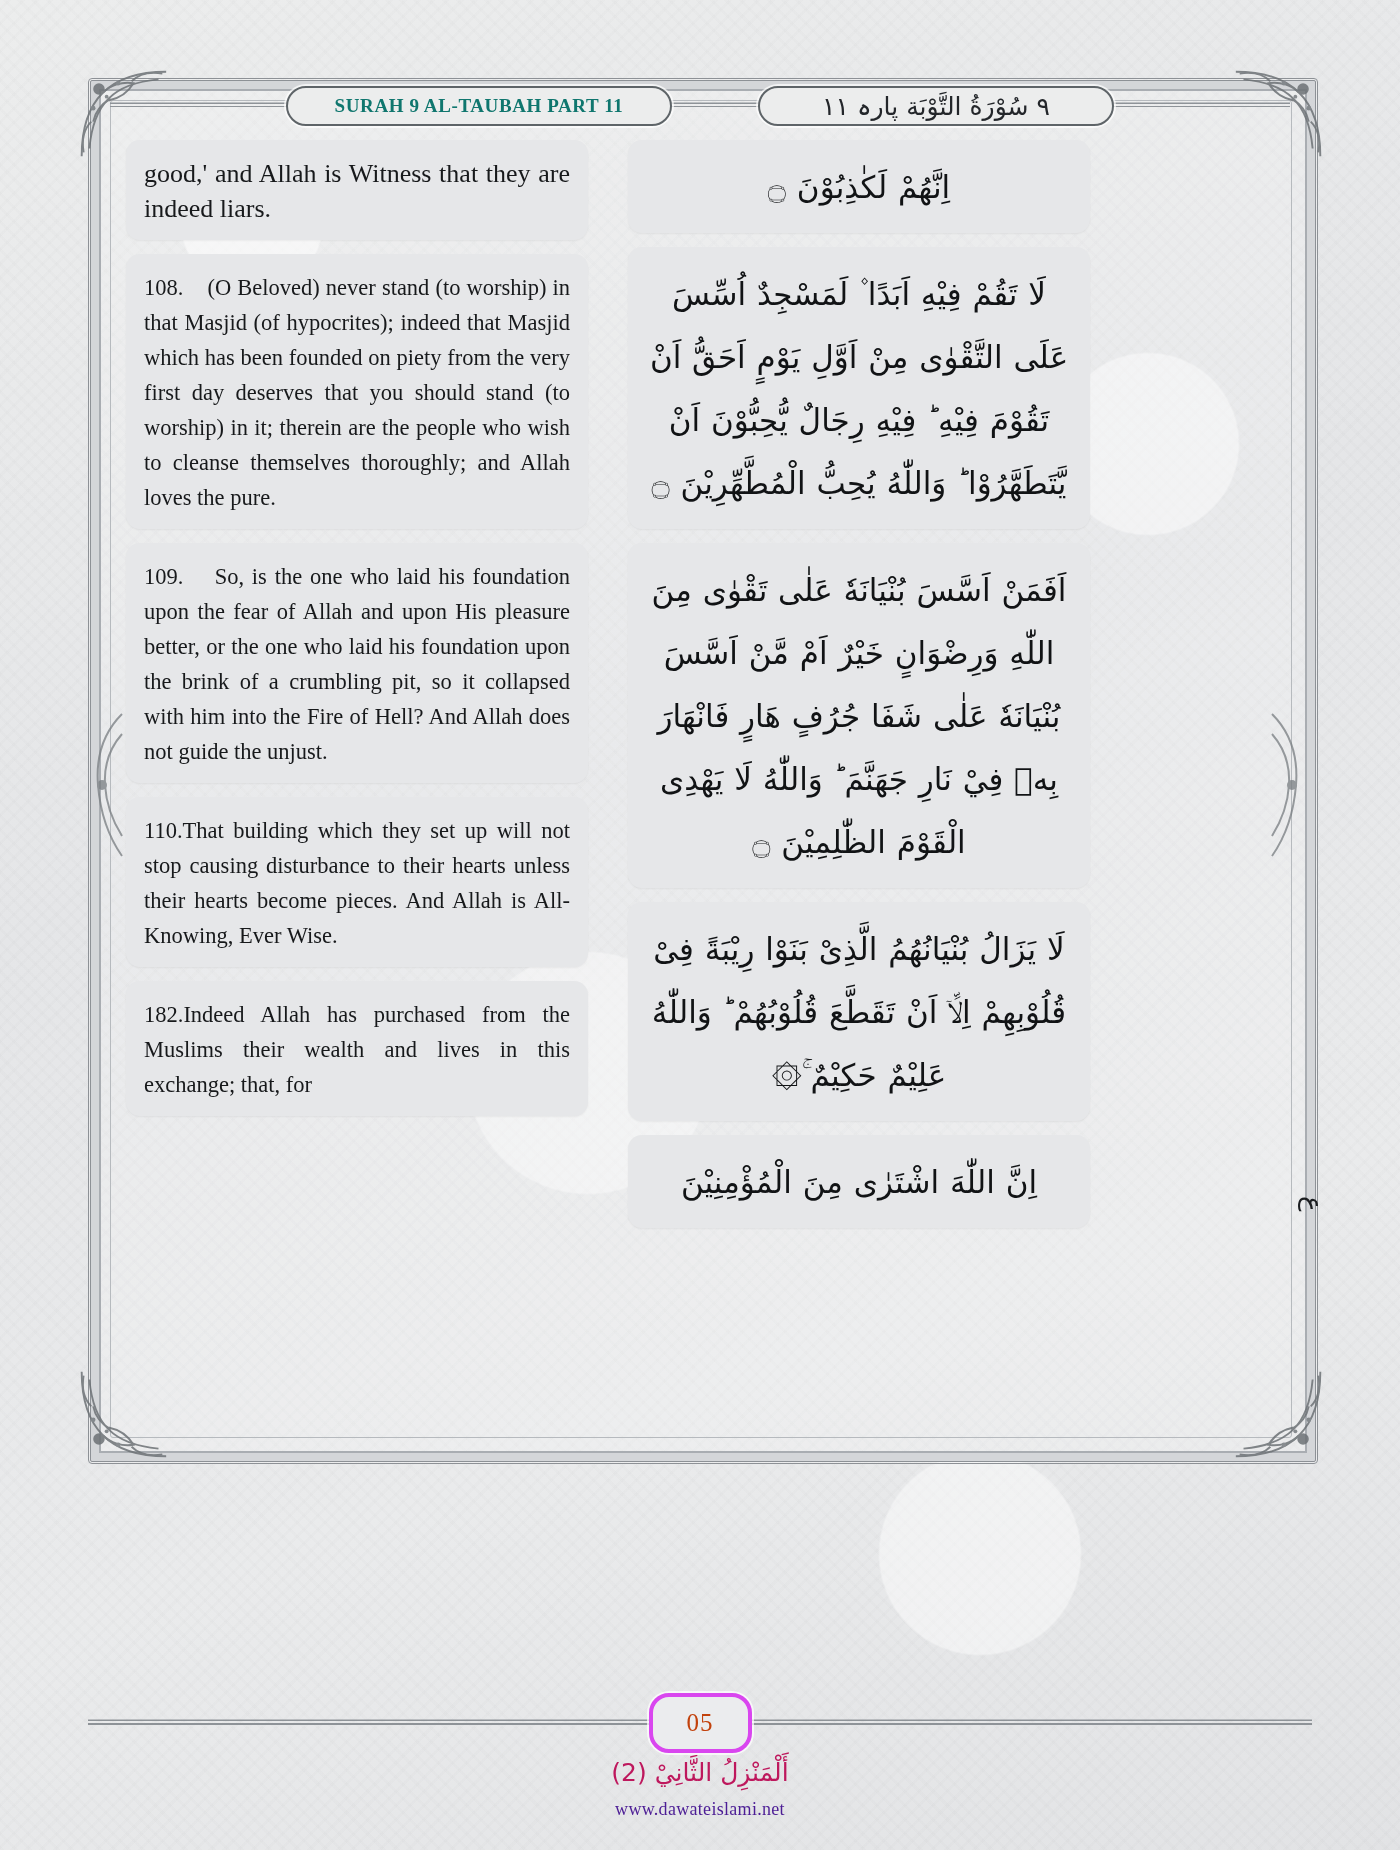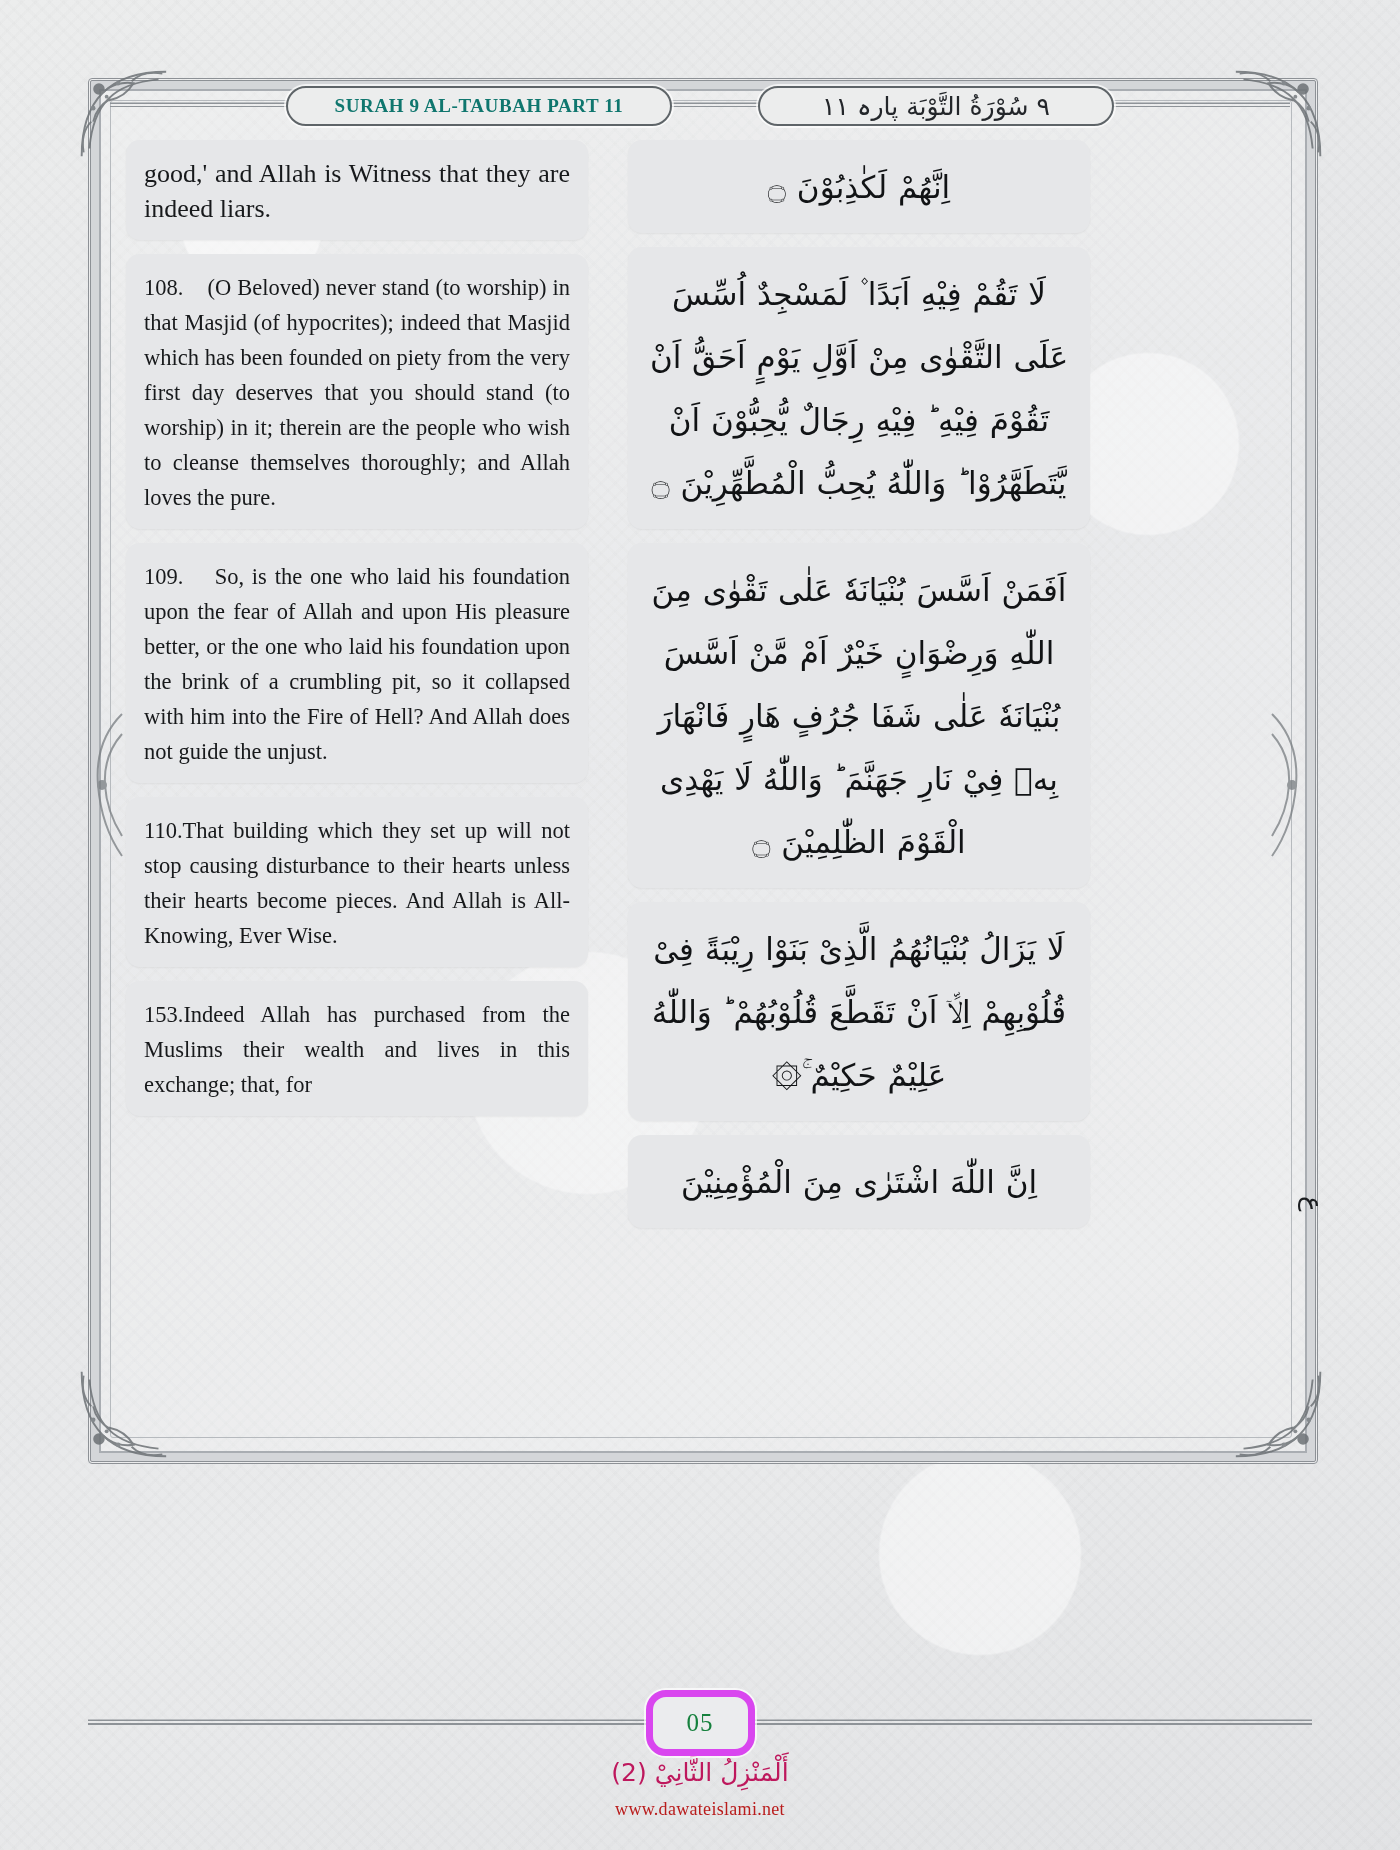--- a/index.html
+++ b/index.html
@@ -231,42 +231,42 @@
     position: absolute;
     left: 0; right: 0;
     top: 50%;
     height: 7px;
     transform: translateY(-50%);
     background: linear-gradient(#8e9398 0 1.5px, rgba(0,0,0,0) 1.5px 3.5px, #8e9398 3.5px 5px, rgba(0,0,0,0) 5px 7px);
   }
   .page-num {
     position: relative;
     z-index: 2;
-    border: 7px solid #d946ef;
+    border: 4px solid #d946ef;
     border-radius: 20px;
     background: #ebecee;
     padding: 12px 34px;
     font-family: "Liberation Serif", serif;
     font-size: 25px;
     letter-spacing: 1px;
-    color: #15803d;
+    color: #c2410c;
     box-shadow: 0 0 0 2px rgba(255,255,255,0.7);
   }
   .manzil {
     margin-top: 12px;
     font-family: "DejaVu Sans", sans-serif;
     font-size: 25px;
     color: #be185d;
     direction: rtl;
   }
   .site-url {
     margin-top: 12px;
     font-family: "Liberation Serif", serif;
     font-size: 18px;
-    color: #b91c1c;
+    color: #4c1d95;
     letter-spacing: 0.3px;
   }
 </style>
 </head>
 <body>
 
 <div class="page-texture"></div>
 
 <div class="page-frame"></div>
 <div class="page-frame-inner"></div>
@@ -372,21 +372,21 @@
     <div class="verse-box">
       <p class="verse-en"><span class="vnum">108.</span>&nbsp;&nbsp;&nbsp;&nbsp;<span>(O Beloved) never stand (to worship) in that Masjid (of hypocrites); indeed that Masjid which has been founded on piety from the very first day deserves that you should stand (to worship) in it; therein are the people who wish to cleanse themselves thoroughly; and Allah loves the pure.</span></p>
     </div>
     <div class="verse-box">
       <p class="verse-en"><span class="vnum">109.</span>&nbsp;&nbsp;&nbsp;&nbsp;<span>So, is the one who laid his foundation upon the fear of Allah and upon His pleasure better, or the one who laid his foundation upon the brink of a crumbling pit, so it collapsed with him into the Fire of Hell? And Allah does not guide the unjust.</span></p>
     </div>
     <div class="verse-box">
       <p class="verse-en"><span class="vnum">110.</span><span>That building which they set up will not stop causing disturbance to their hearts unless their hearts become pieces. And Allah is All-Knowing, Ever Wise.</span></p>
     </div>
     <div class="verse-box">
-      <p class="verse-en"><span class="vnum">153.</span><span>Indeed Allah has purchased from the Muslims their wealth and lives in this exchange; that, for</span></p>
+      <p class="verse-en"><span class="vnum">182.</span><span>Indeed Allah has purchased from the Muslims their wealth and lives in this exchange; that, for</span></p>
     </div>
   </div>
 
   <div class="col-ar">
     <div class="verse-box">
       <p class="verse-ar">اِنَّهُمْ لَكٰذِبُوْنَ ۝</p>
     </div>
     <div class="verse-box">
       <p class="verse-ar">لَا تَقُمْ فِيْهِ اَبَدًا ۫ لَمَسْجِدٌ اُسِّسَ عَلَى التَّقْوٰى مِنْ اَوَّلِ يَوْمٍ اَحَقُّ اَنْ تَقُوْمَ فِيْهِ ؕ فِيْهِ رِجَالٌ يُّحِبُّوْنَ اَنْ يَّتَطَهَّرُوْا ؕ وَاللّٰهُ يُحِبُّ الْمُطَّهِّرِيْنَ ۝</p>
     </div>

